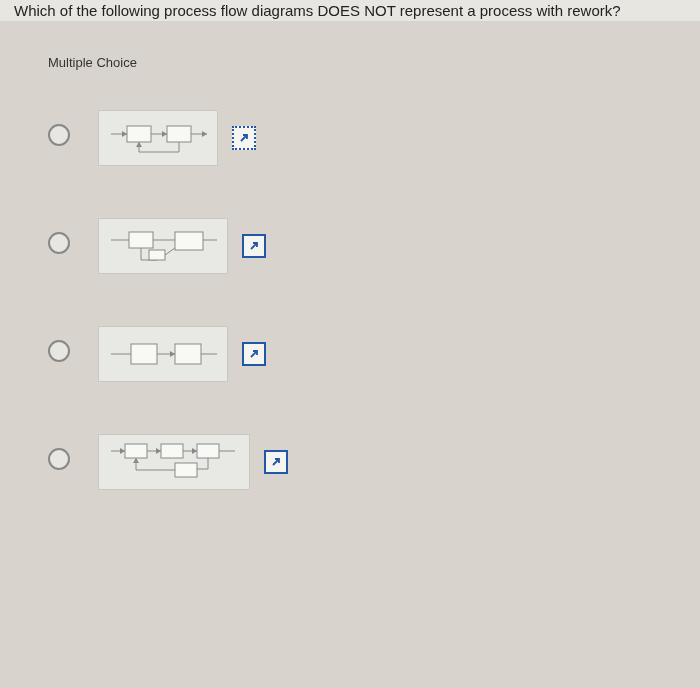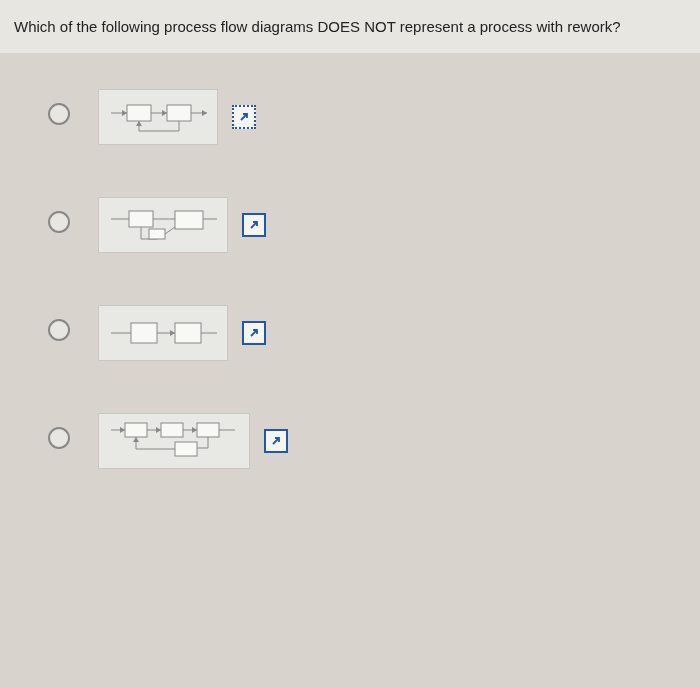--- a/index.html
+++ b/index.html
@@ -6,21 +6,21 @@
     body {
       width: 700px;
       height: 688px;
       background: #d8d4cd;
       font-family: Arial, sans-serif;
       color: #333;
       overflow: hidden;
     }
     .question-header {
       background: #e8e6e0;
-      padding: 18px 14px;
+      padding: 2px 14px;
       font-size: 15px;
       color: #222;
     }
     .content-area {
       padding: 20px 48px;
     }
     .mc-label {
       font-size: 13px;
       color: #333;
       padding: 14px 0 24px 0;
@@ -77,20 +77,21 @@
   </style>
 </head>
 <body>
 
 <div class="question-header">
   <span>Which of the following process flow diagrams DOES NOT represent a process with rework?</span>
 </div>
 
 <div class="content-area">
 
+  <div class="mc-label">Multiple Choice</div>
 
   <div class="options">
 
     <div class="option">
       <div class="radio"></div>
       <div class="diagram-wrap">
         <div class="diagram" style="width:120px;height:56px;">
           <svg width="110" height="48">
             <line class="flowline" x1="2" y1="20" x2="18" y2="20"></line>
             <polygon class="arrowhead" points="18,20 13,17 13,23"></polygon>

